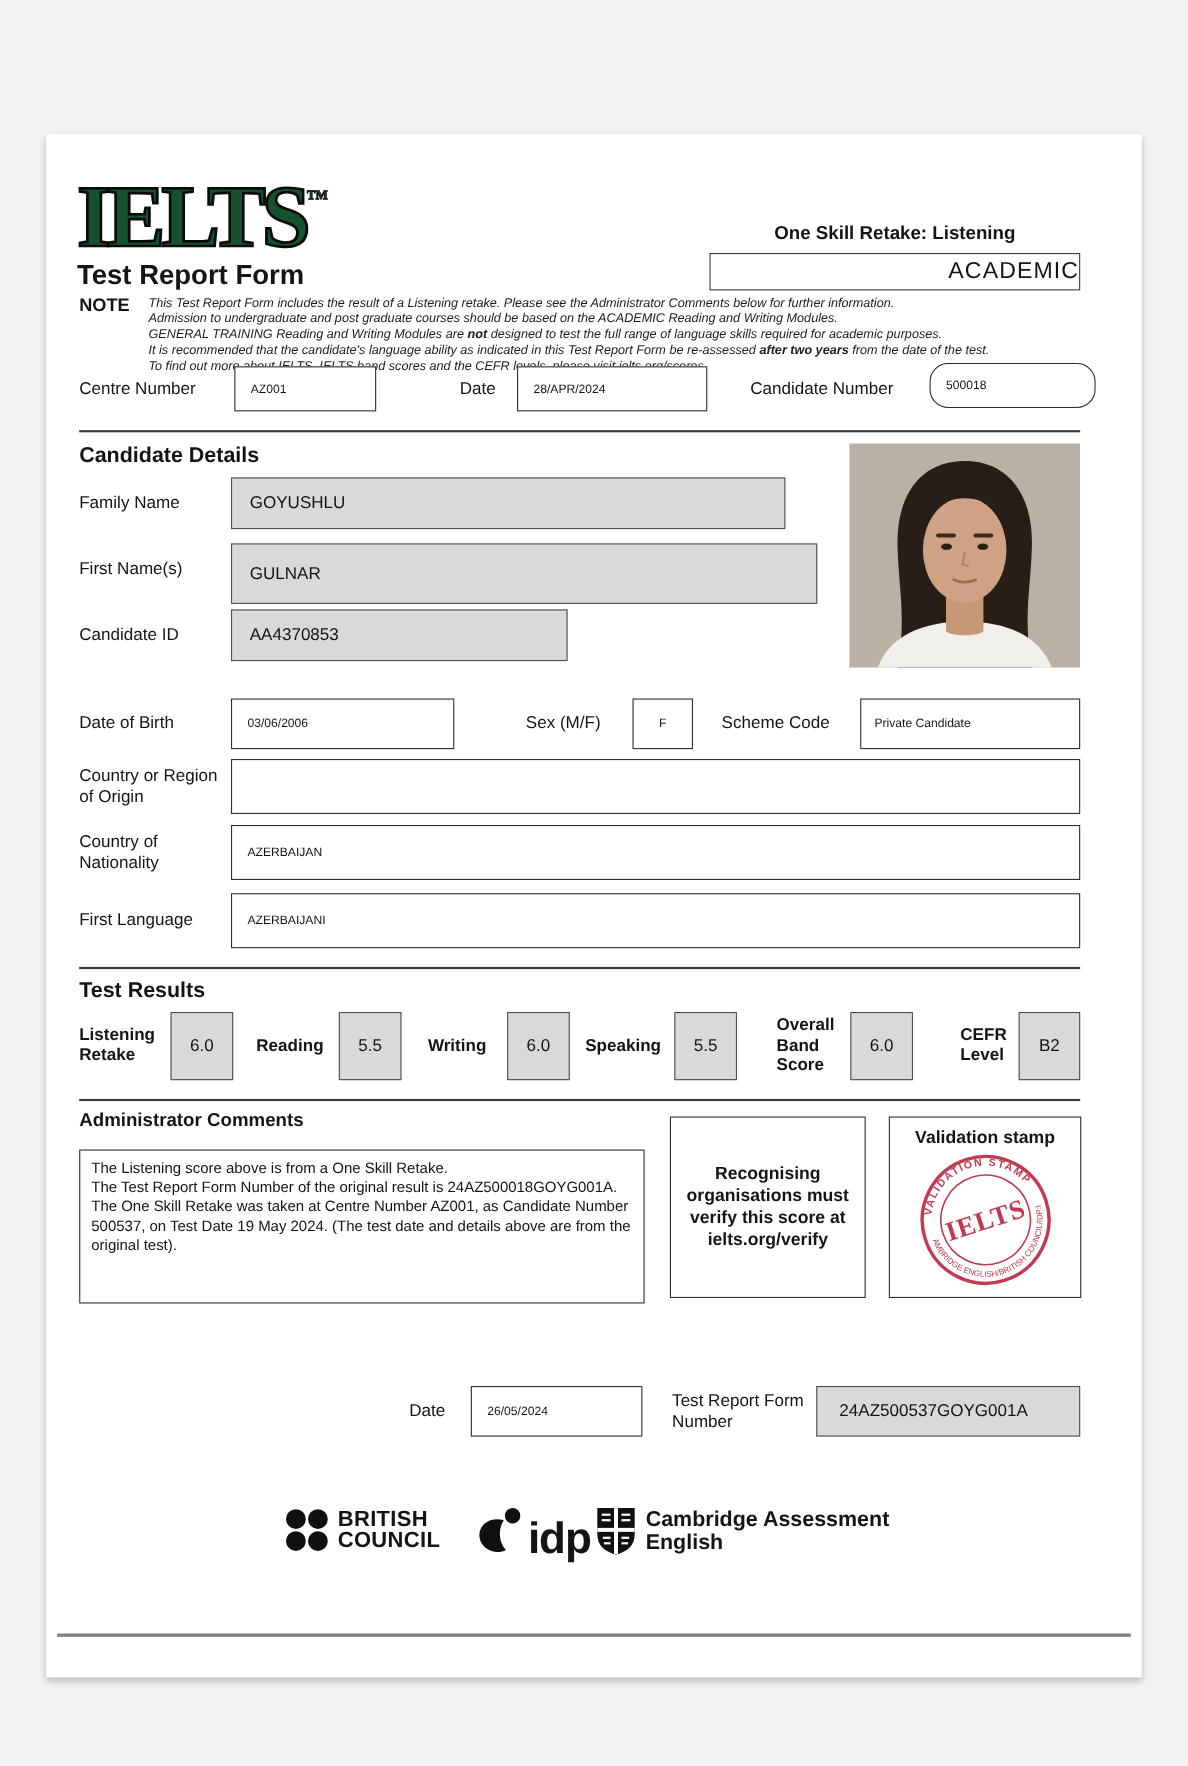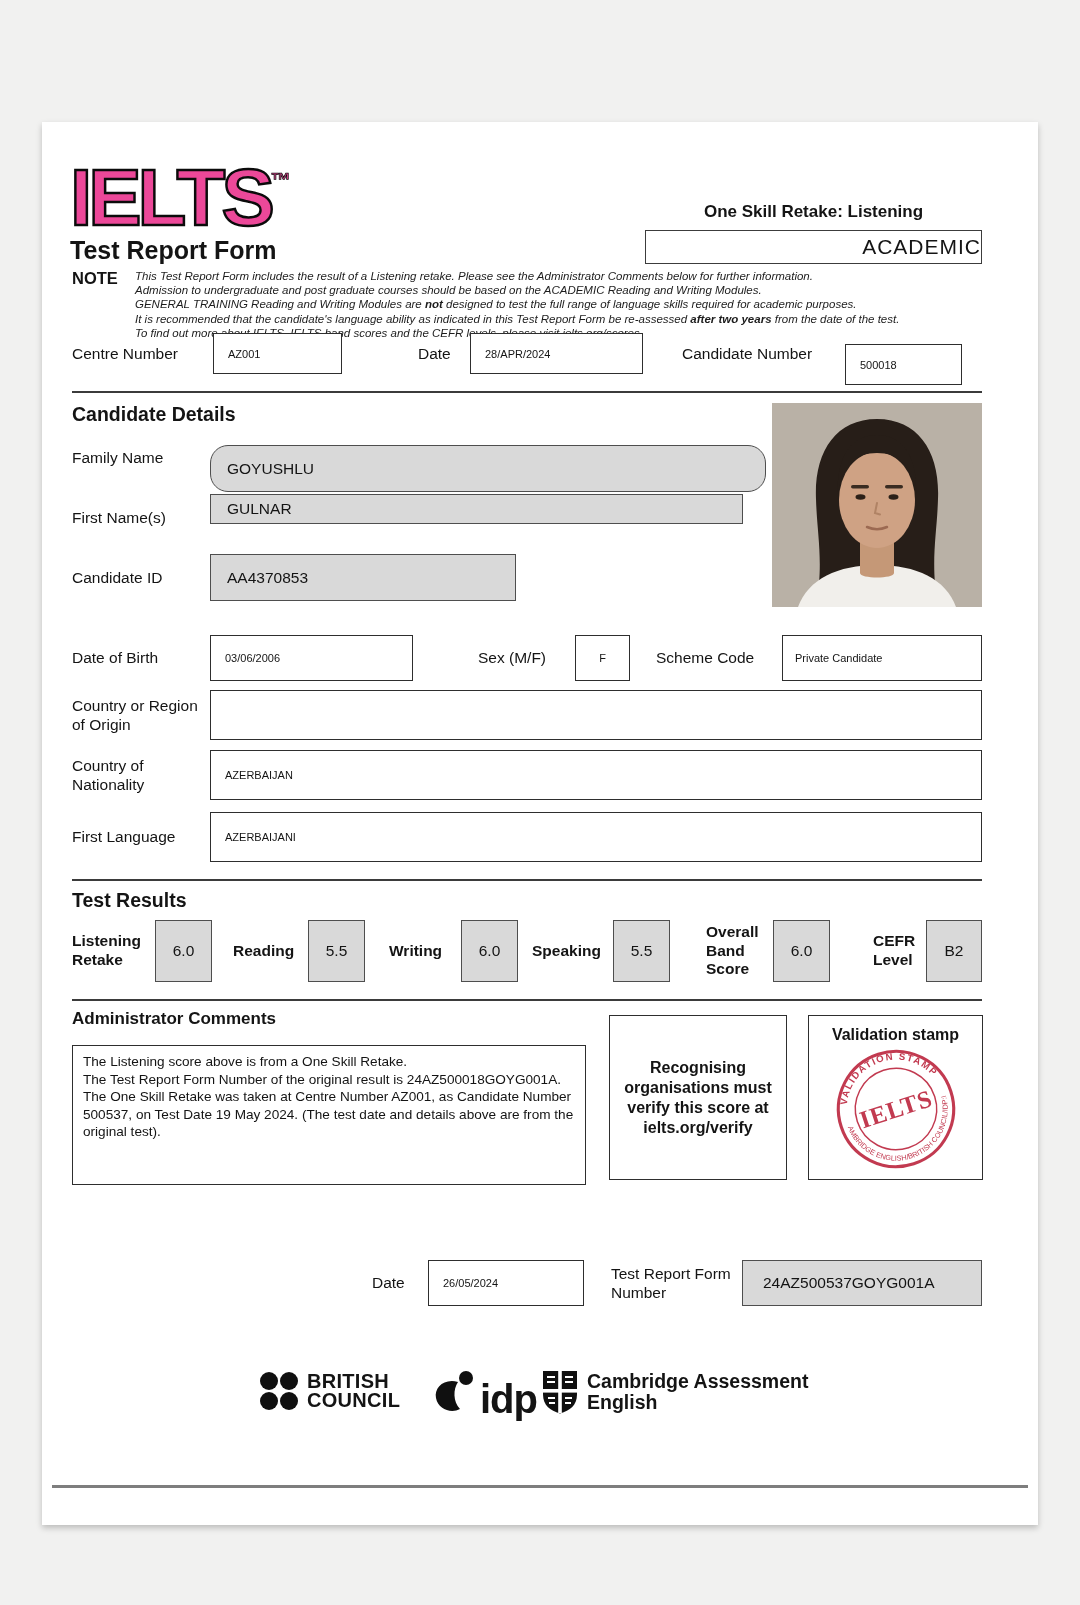--- a/index.html
+++ b/index.html
@@ -13,21 +13,21 @@
   .sheet {
     position:absolute; left:42px; top:122px; width:996px; height:1403px;
     background: var(--sheet_bg, #ffffff);
     box-shadow: 0 3px 6px rgba(0,0,0,.22);
   }
   .abs { position:absolute; }
   .flexc { display:flex; align-items:center; }
 
   
   .ielts-logo { left:28px; top:18px; font-size:80px; line-height:80px; font-weight:bold;
-    letter-spacing:-4px; -webkit-text-stroke:2.5px #0b0b0b; color:#ec4899; }
+    letter-spacing:-4px; -webkit-text-stroke:2.5px #0b0b0b; color:#14532d;font-family:Liberation Serif, serif; }
   .tm { font-size:20px; vertical-align:38px; letter-spacing:0; -webkit-text-stroke:0.8px #0b0b0b; }
   .retake { left:603px; top:80px; width:337px; text-align:center; font-weight:bold; font-size:17px; }
   .module-box { left:603px; top:108px; width:337px; height:34px; border:1.6px solid #3c3c3c;
     display:flex; align-items:center; justify-content:flex-end; font-size:21px; letter-spacing:1px; }
   .form-title { left:28px; top:114px; font-size:25px; font-weight:bold; }
   .note-label { left:30px; top:147px; font-size:16.5px; font-weight:bold; }
   .note-text { left:93px; top:147px; width:818px; font-style:italic; font-size:11.5px;
     line-height:14.2px; color:#1c1c1c; }
   .nb { font-weight:bold; }
   .u { text-decoration:underline; }
@@ -87,35 +87,35 @@
 
   <div class="abs label flexc" style="left:30px; top:211px; height:41px;">Centre Number</div>
   <div class="abs wbox" style="left:171px; top:211px; width:129px; height:41px;">
       <span>AZ001</span>
     </div>
   <div class="abs label flexc" style="left:376px; top:211px; height:41px;">Date</div>
   <div class="abs wbox" style="left:428px; top:211px; width:173px; height:41px;">
       <span>28/APR/2024</span>
     </div>
   <div class="abs label flexc" style="left:640px; top:211px; height:41px;">Candidate Number</div>
-  <div class="abs wbox" style="left:803px; top:222px; width:117px; height:41px;">
+  <div class="abs wbox" style="left:803px; top:208px; width:151px; height:41px;border-radius:17px;">
       <span>500018</span>
     </div>
 
   <div class="abs sep" style="top:269px;"></div>
 
   <div class="abs heading" style="left:30px; top:281px;">Candidate Details</div>
 
   <div class="abs label flexc" style="left:30px; top:312px; height:47px;">Family Name</div>
-  <div class="abs gbox" style="left:168px; top:323px; width:556px; height:47px;border-radius:18px;">
+  <div class="abs gbox" style="left:168px; top:312px; width:504px; height:47px;">
       <span>GOYUSHLU</span>
     </div>
 
   <div class="abs label flexc" style="left:30px; top:372px; height:47px;">First Name(s)</div>
-  <div class="abs gbox" style="left:168px; top:372px; width:533px; height:30px;align-items:center;">
+  <div class="abs gbox" style="left:168px; top:372px; width:533px; height:55px;align-items:center;">
       <span>GULNAR</span>
     </div>
 
   <div class="abs label flexc" style="left:30px; top:432px; height:47px;">Candidate ID</div>
   <div class="abs gbox" style="left:168px; top:432px; width:306px; height:47px;">
       <span>AA4370853</span>
     </div>
 
   <svg class="abs" style="left:730px; top:281px;" width="210" height="204" viewBox="0 0 210 204" role="img">
     <rect width="210" height="204" fill="#b9b1a6"></rect>

